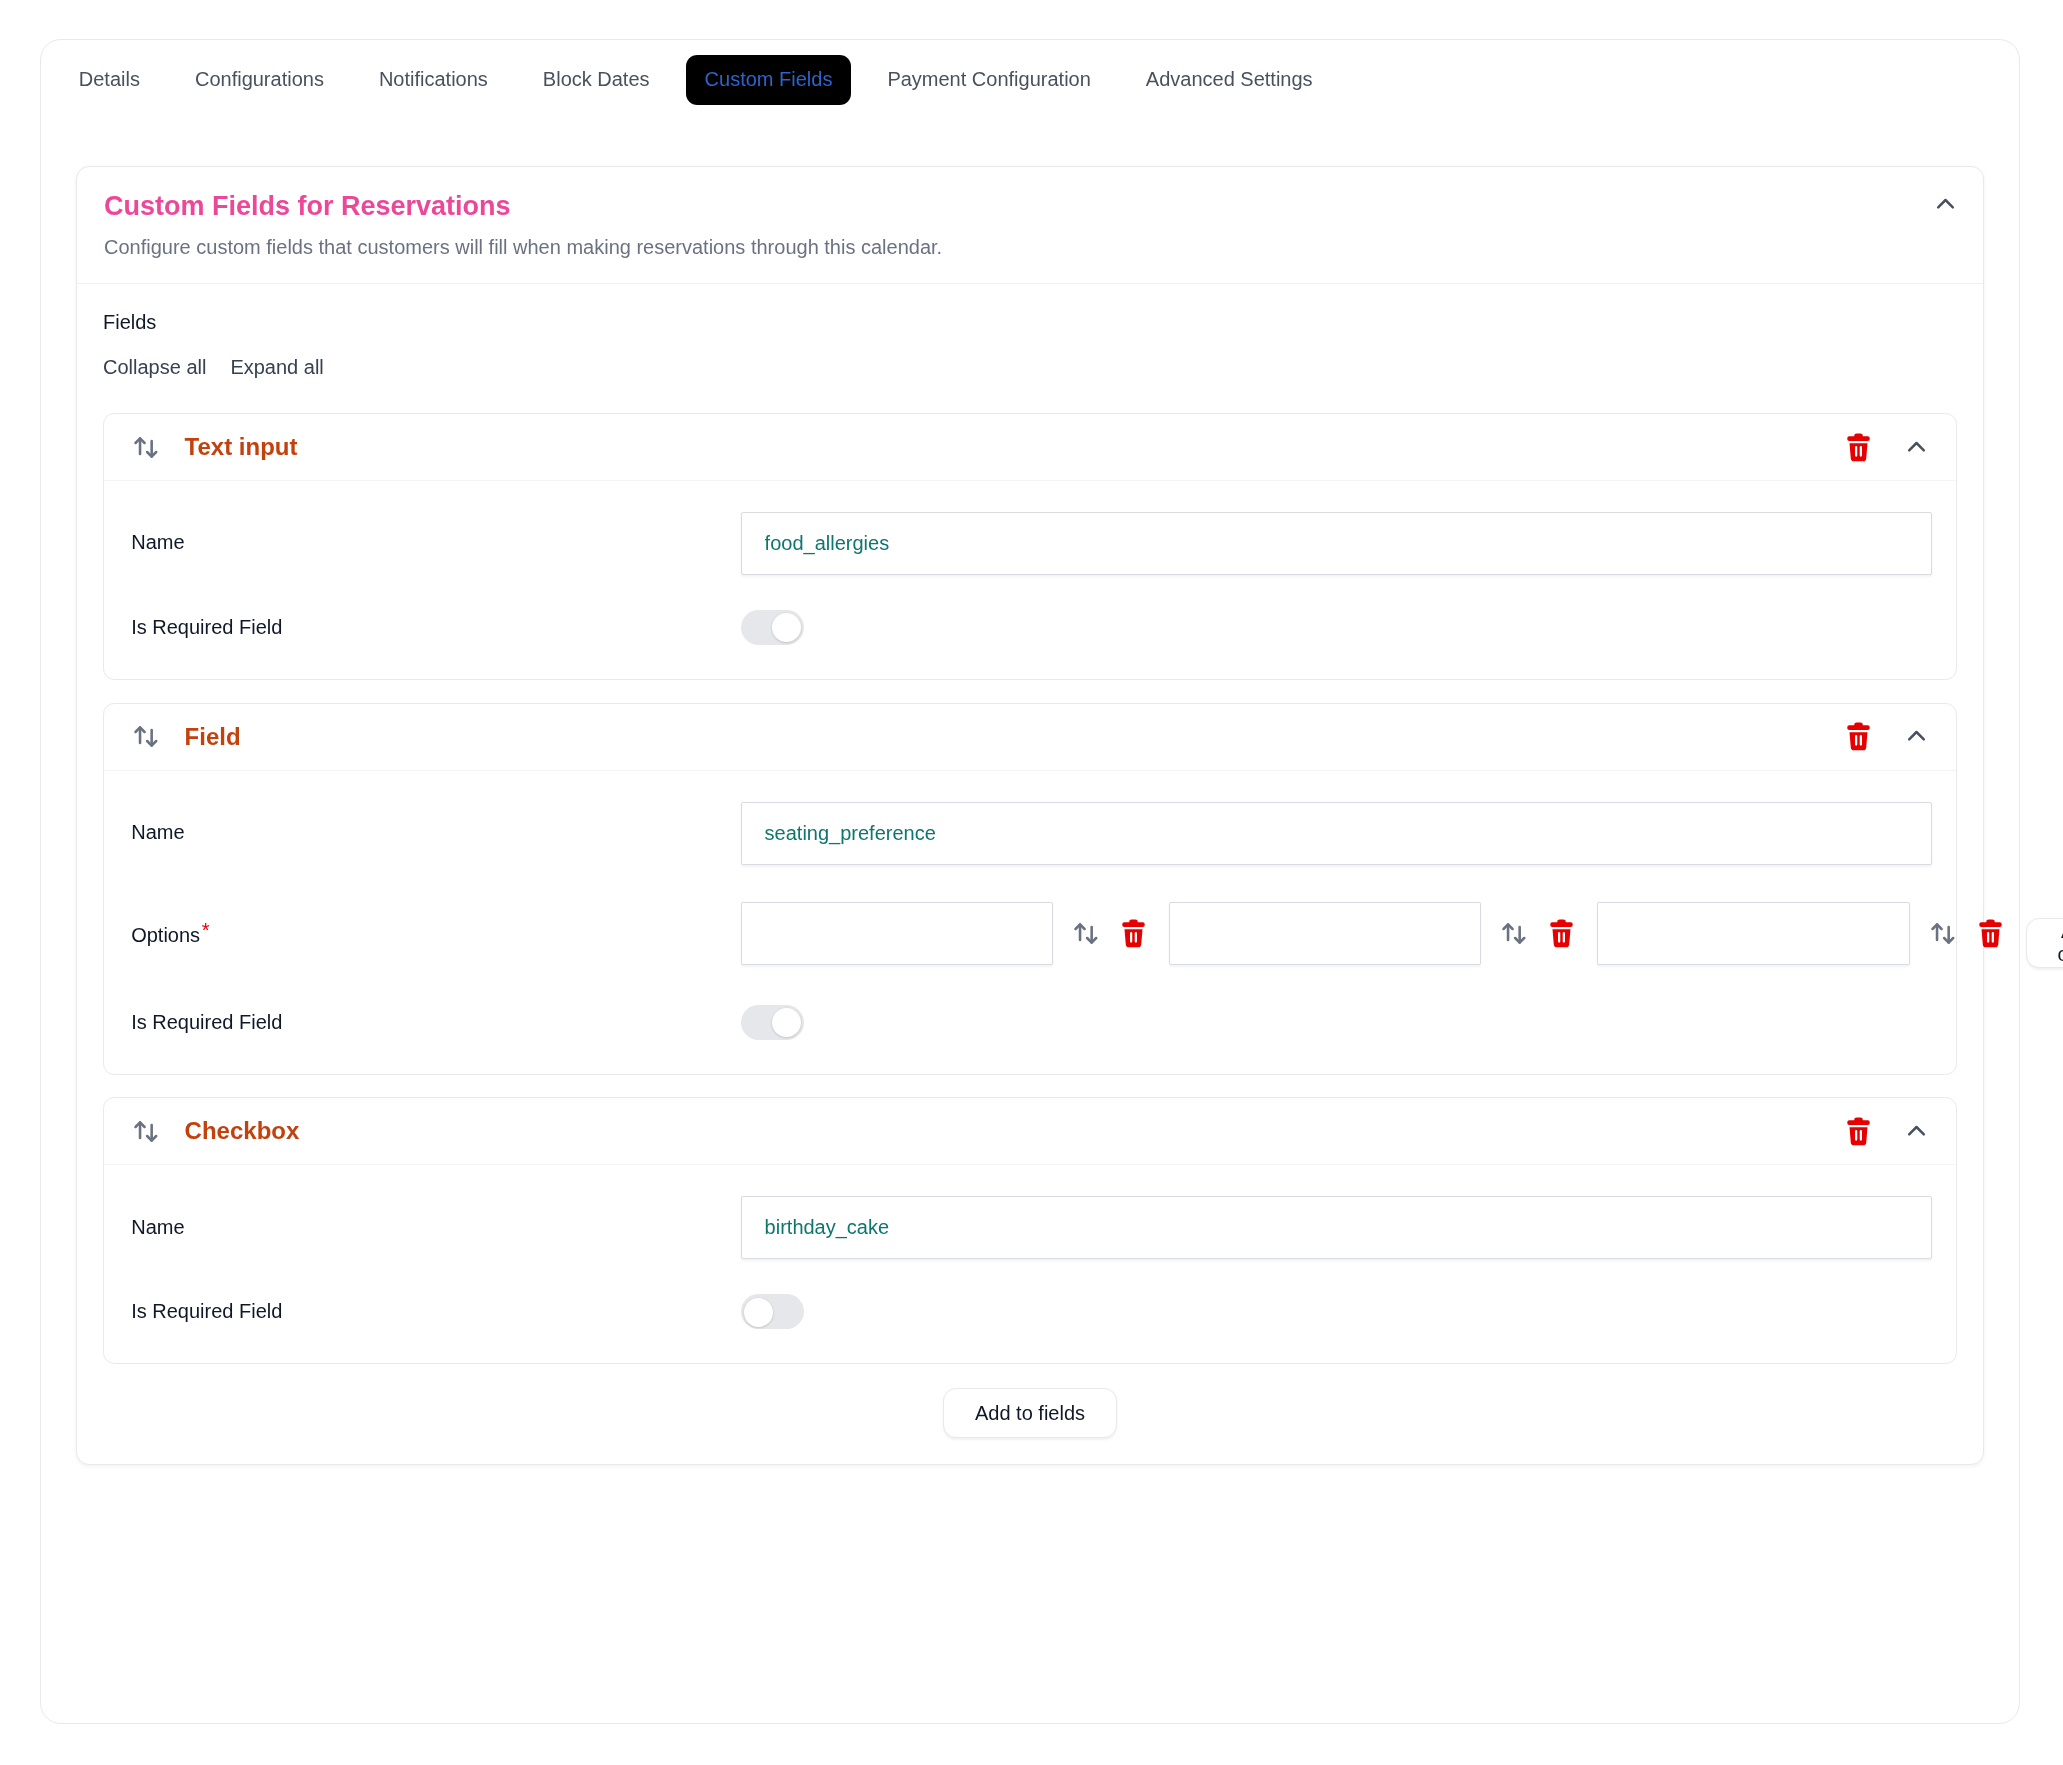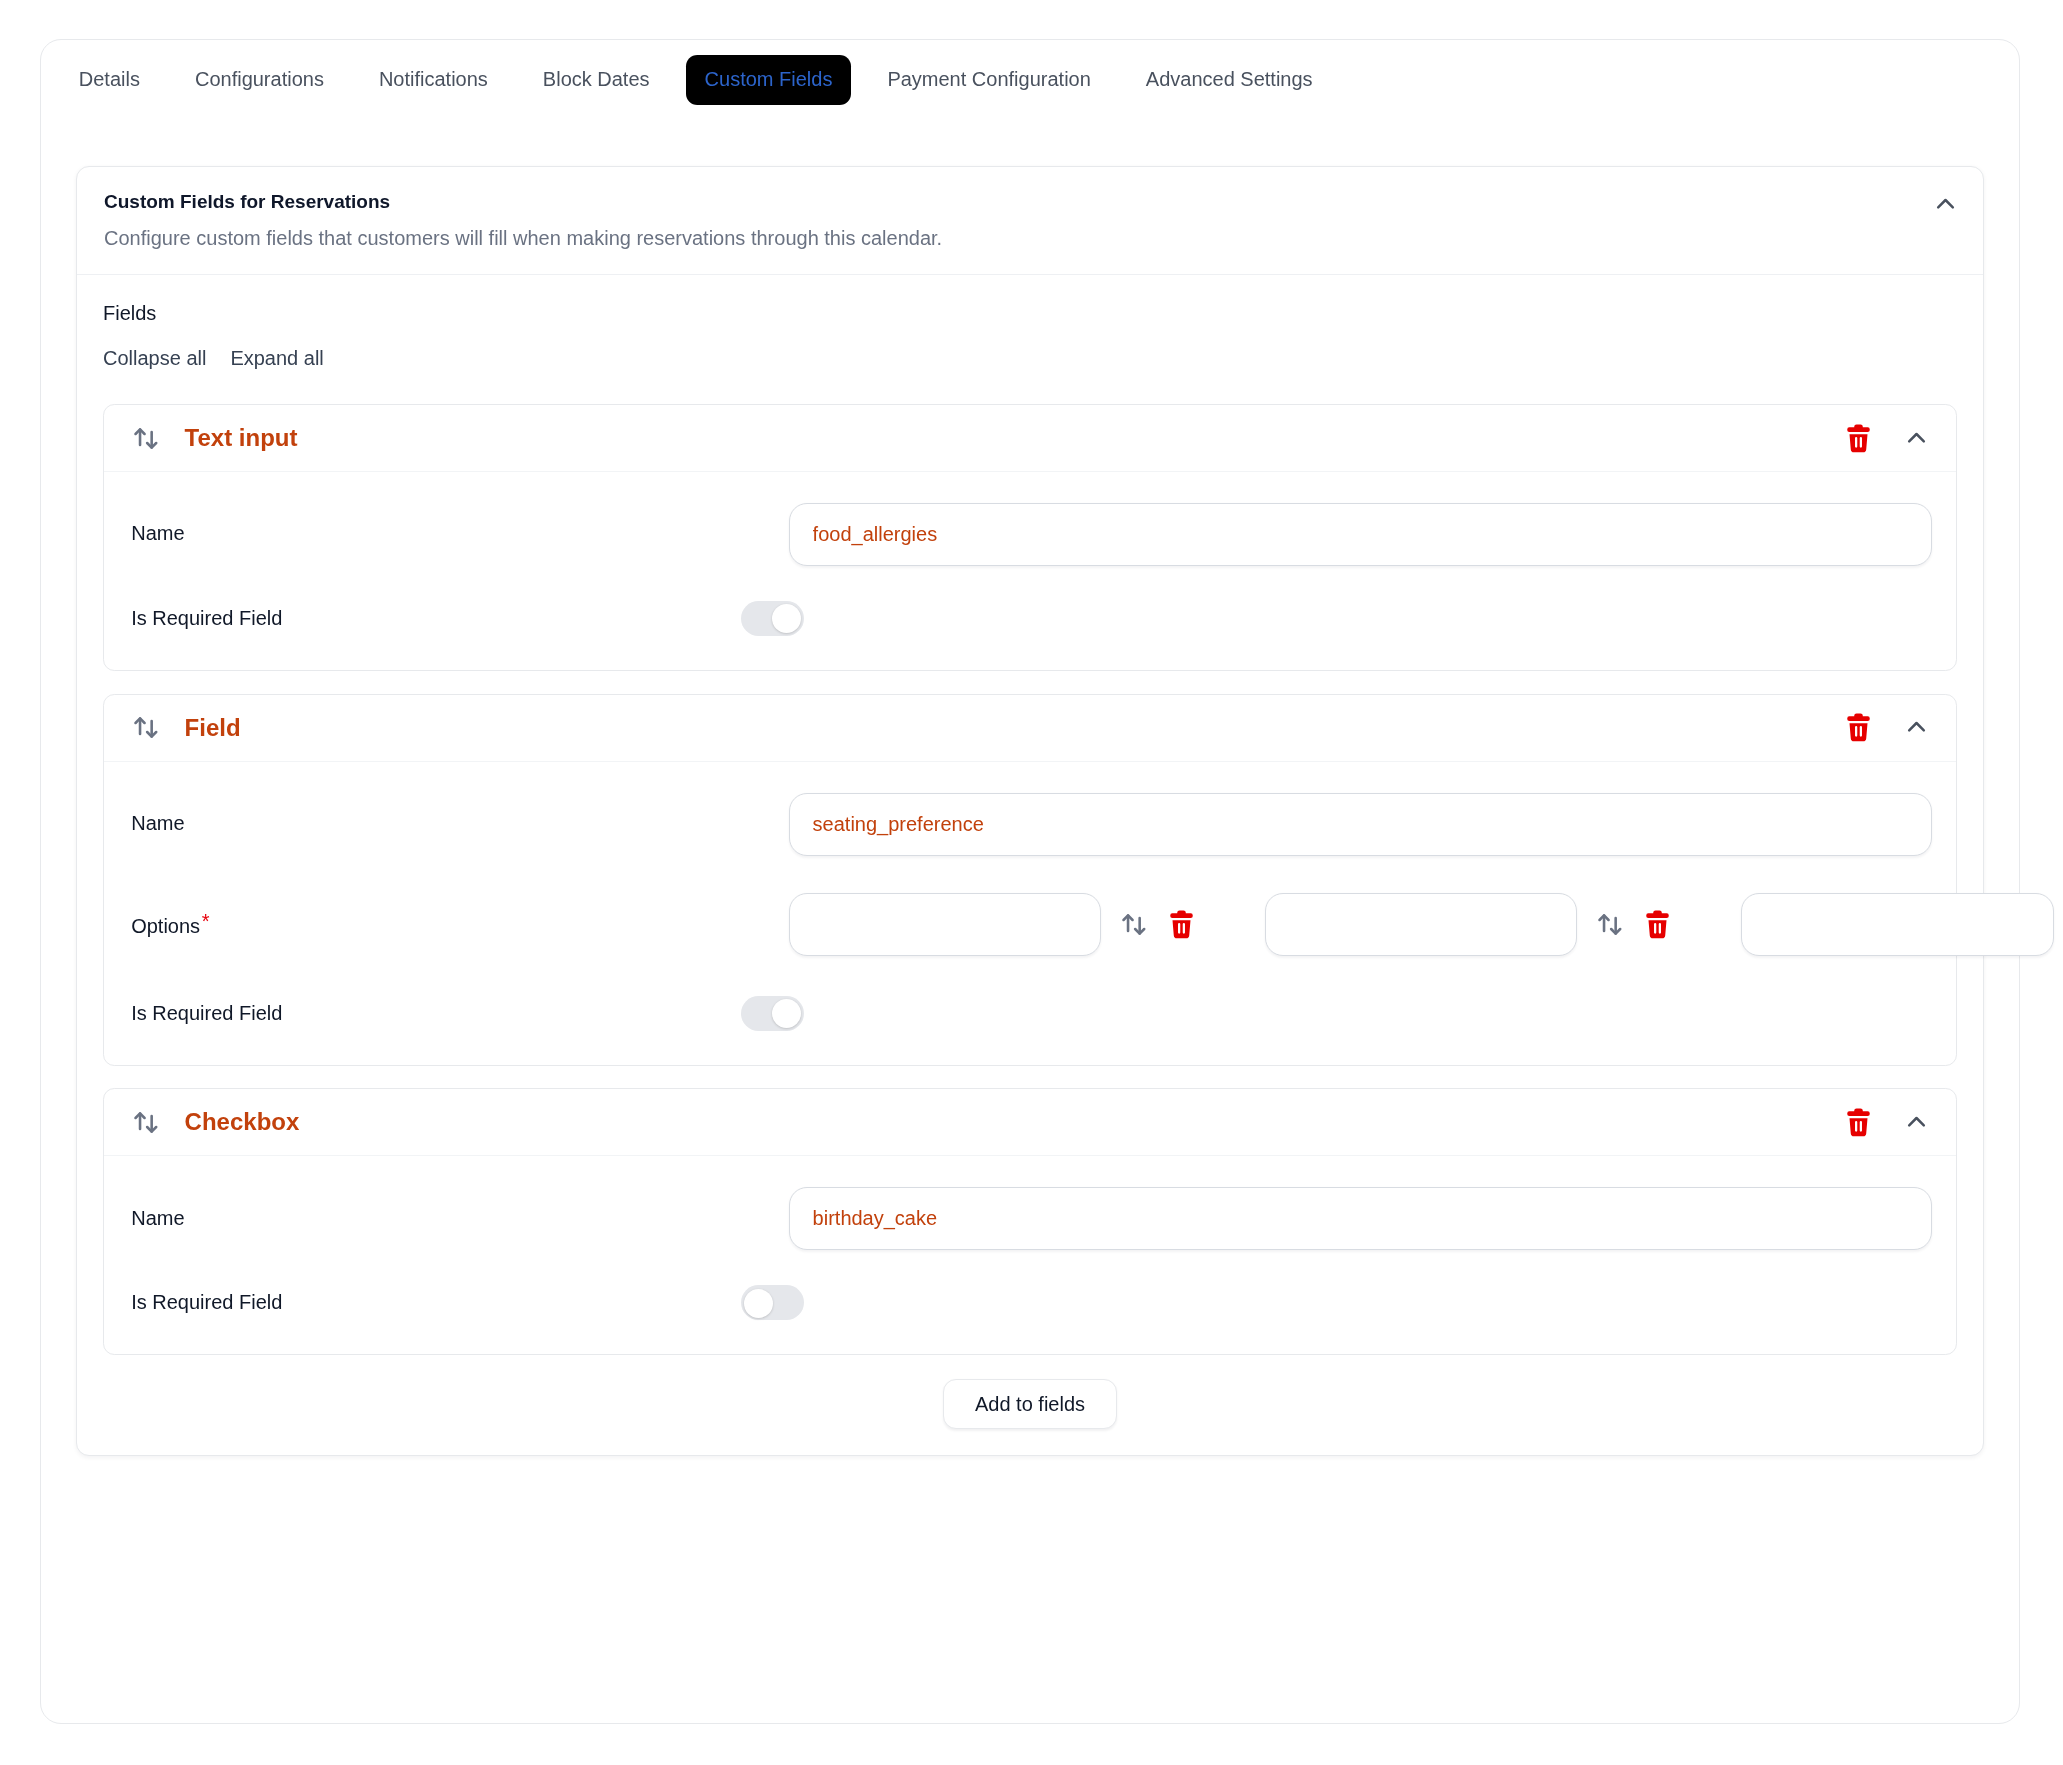--- a/index.html
+++ b/index.html
@@ -7,21 +7,21 @@
   .outer{position:absolute;left:40px;top:39px;width:1980px;height:1685px;background:#fff;border:1.6px solid #e7e9ec;border-radius:21px;box-sizing:border-box;}
 
   
   .tabs{display:flex;align-items:center;gap:18px;padding:14.5px 0 0 19.3px;}
   .tab{font-size:20px;color:#49515e;padding:13.7px 18.5px;border-radius:11.3px;cursor:pointer;white-space:nowrap;background:transparent;}
   .tab.active{background:#000000;color:#2c64cb;font-weight:500;text-align:right;}
 
   
   .panel{margin:61px 35px 0 35px;border:1.6px solid #e7e9ec;border-radius:13px;background:#fff;box-shadow:0 1.6px 4px rgba(16,24,40,.05);box-sizing:border-box;}
   .panel-header{position:relative;padding:24px 27px 24px 27px;border-bottom:1.6px solid #eef0f3;}
-  .panel-title{font-size:19px;font-weight:700;color:#0f172a;}
+  .panel-title{font-size:27px;font-weight:700;color:#ec4899;}
   .panel-desc{margin-top:13.7px;font-size:20px;color:#6a7282;}
   .panel-caret{position:absolute;right:24px;top:24px;cursor:pointer;line-height:0;}
 
   .panel-body{padding:27px 26px 26px 26px;}
   .fields-label{font-size:20px;font-weight:500;color:#101828;}
   .fields-links{display:flex;gap:24px;margin-top:22.6px;font-size:20px;color:#364152;}
   .fields-links span{cursor:pointer;}
 
   
   .field-card{border:1.6px solid #e7e9ec;border-radius:11.3px;margin-top:22.6px;background:#fff;box-sizing:border-box;}
@@ -32,21 +32,21 @@
   .icon-btn{line-height:0;cursor:pointer;background:none;border:none;padding:0;}
 
   .fc-body{padding:31px 24px 34px 24px;}
   .frow{display:flex;align-items:flex-start;}
   .frow.center{align-items:center;}
   .frow + .frow{margin-top:35px;}
   .frow-label{width:613px;min-width:613px;font-size:20px;font-weight:500;color:#101828;box-sizing:border-box;padding-left:3.2px;}
   .frow .frow-label.pad{padding-top:19.3px;}
   .req-star{color:#e7000b;font-size:20px;vertical-align:4.8px;margin-left:1.6px;}
 
-  .text-input{flex:1;height:63px;border:1.6px solid #d8dce2;border-radius:18px;font-size:20px;color:#c2410c;padding:0 22.6px;box-sizing:border-box;font-family:"Liberation Sans",sans-serif;box-shadow:0 1.6px 2.4px rgba(16,24,40,.05);outline:none;background:#fff;margin-left:48px;}
+  .text-input{flex:1;height:63px;border:1.6px solid #d8dce2;border-radius:2px;font-size:20px;color:#0f766e;padding:0 22.6px;box-sizing:border-box;font-family:"Liberation Sans",sans-serif;box-shadow:0 1.6px 2.4px rgba(16,24,40,.05);outline:none;background:#fff;}
 
   .options-col{flex:1;display:flex;flex-direction:row;gap:22px;}
   .option-row{display:flex;align-items:center;gap:18px;}
   .option-row .text-input{flex:1;}
   .add-opt-wrap{display:flex;justify-content:center;margin-top:18px;}
 
   .btn{background:#fff;border:1.6px solid #e7e9ec;border-radius:13px;height:50px;padding:0 31px;font-size:20px;font-weight:500;color:#101828;font-family:"Liberation Sans",sans-serif;box-shadow:0 1.6px 2.4px rgba(16,24,40,.06);cursor:pointer;}
 
   .toggle{width:63px;height:35px;border-radius:18px;position:relative;cursor:pointer;flex:none;}
   .toggle .knob{width:29px;height:29px;border-radius:50%;background:#fff;position:absolute;top:3.2px;left:3.2px;box-shadow:0 0.8px 2.4px rgba(0,0,0,.18);}

